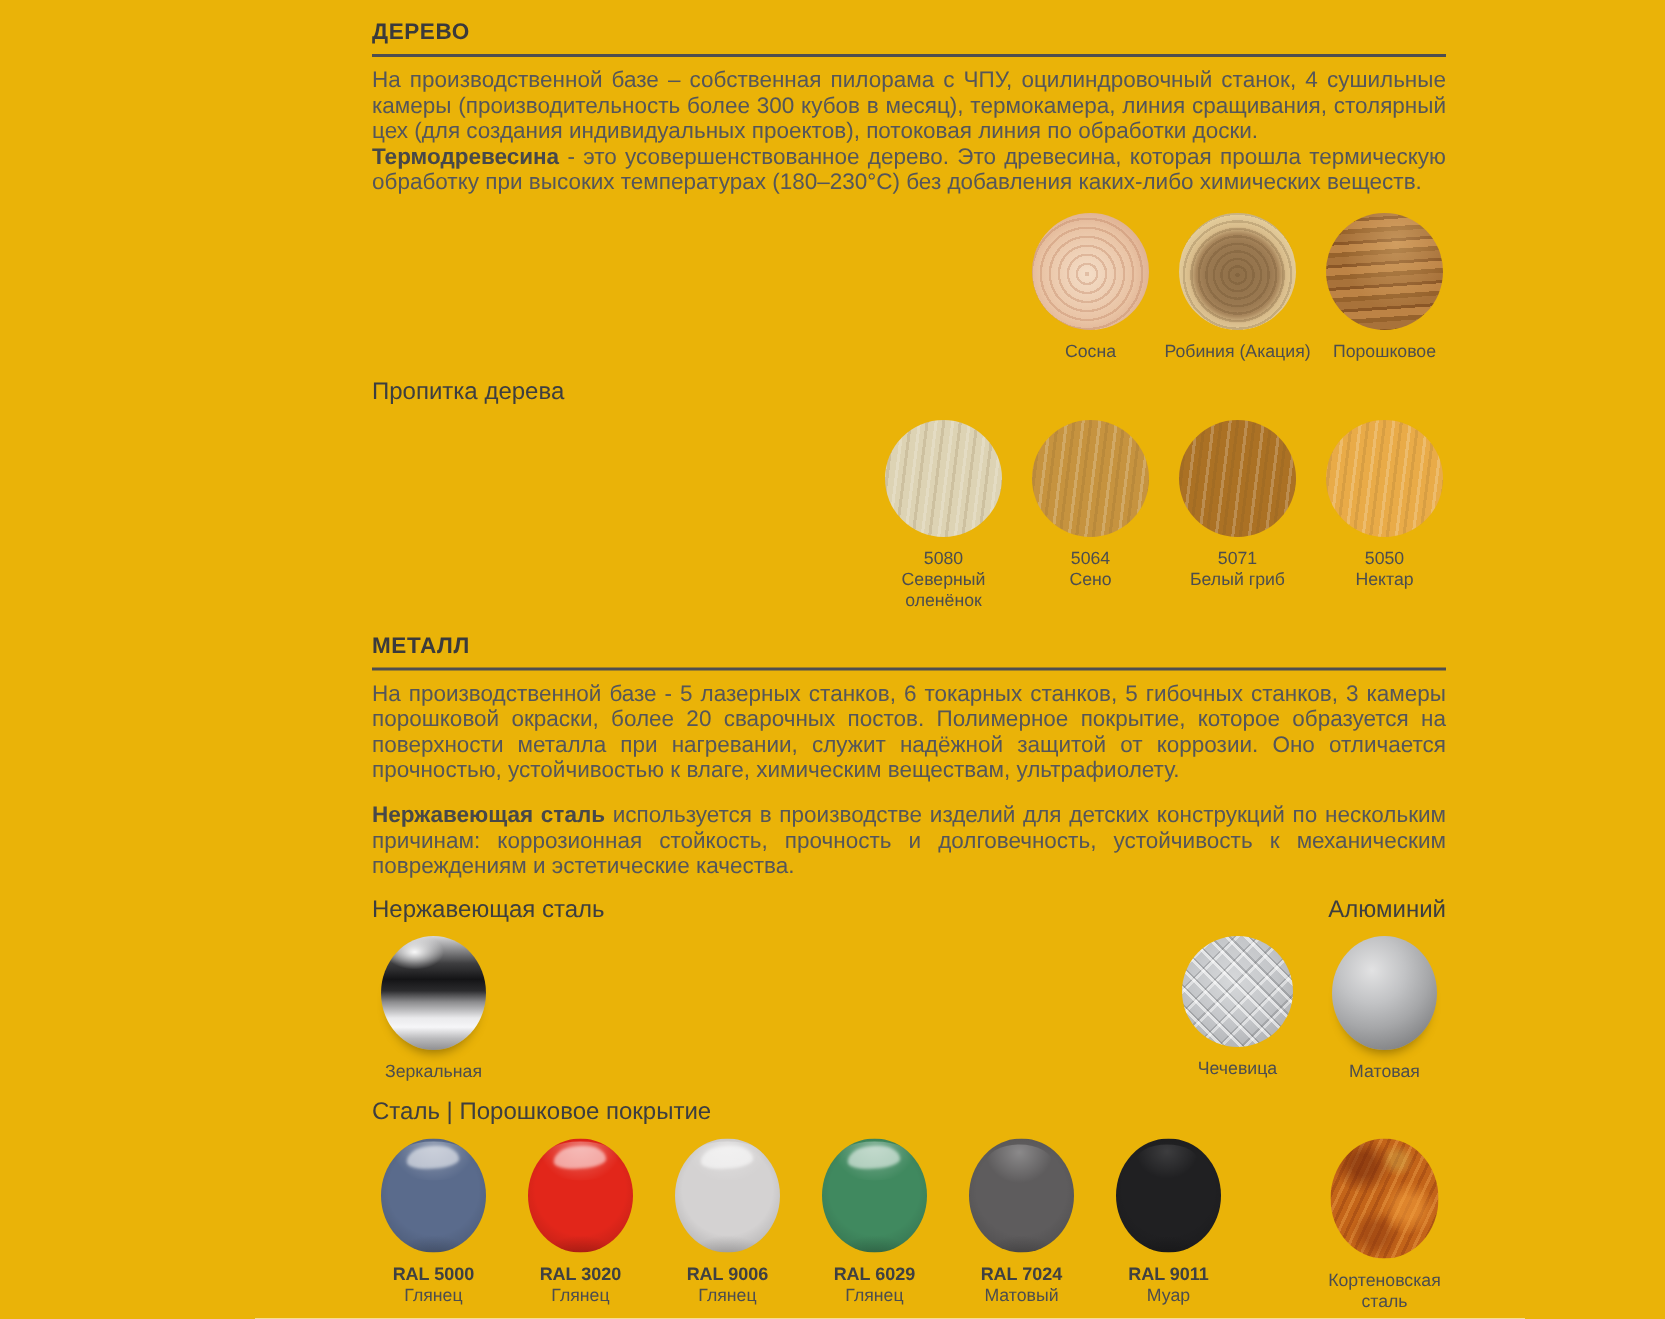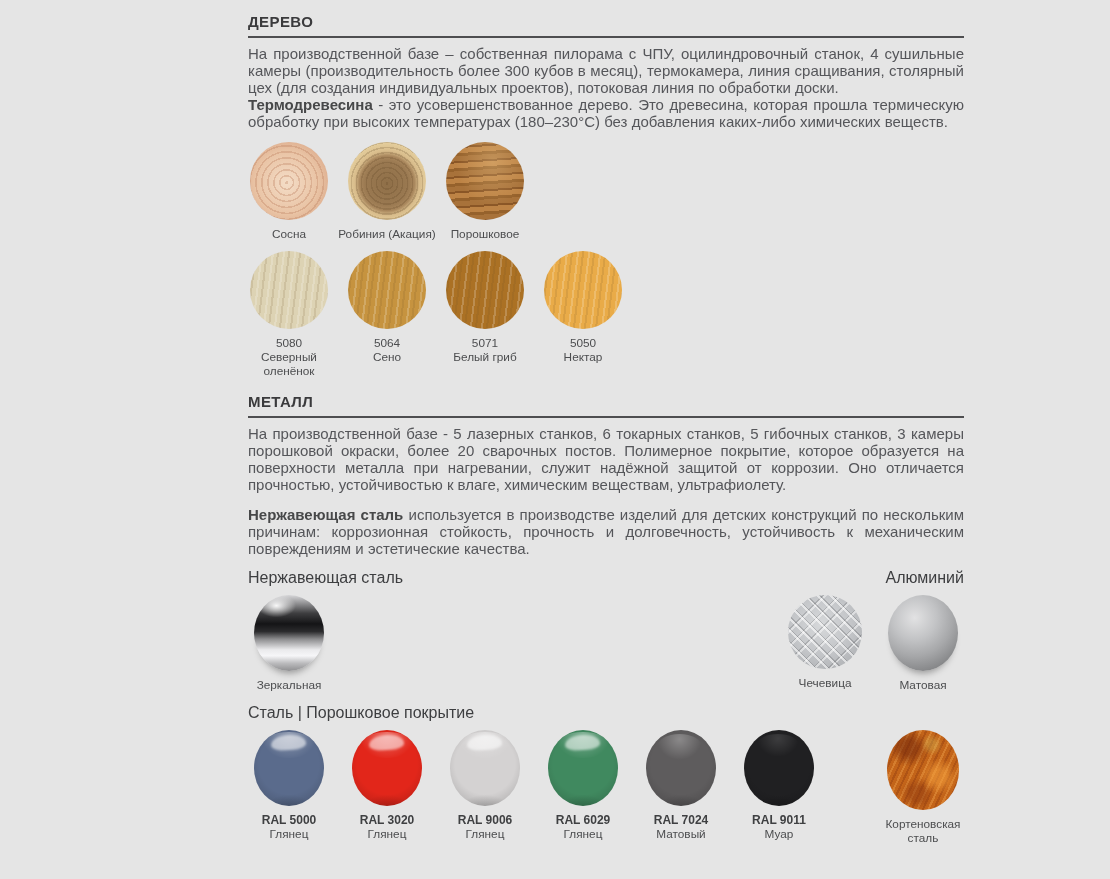--- a/index.html
+++ b/index.html
@@ -1,31 +1,31 @@
 <!DOCTYPE html>
 <html><head>
 <meta charset="utf-8">
 <style>
   html,body{margin:0;padding:0;background:#fff;}
-  .page{position:relative;width:1110px;height:879px;background:#e5e5e5;
+  .page{position:relative;width:1110px;height:879px;background:#eab308;
         font-family:"Liberation Sans",sans-serif;overflow:hidden;}
   .content{position:absolute;left:248px;top:0;width:716px;color:#55565a;}
 
   
   .rule-title{margin:14px 0 0;font-size:15px;line-height:16px;font-weight:700;
               color:#3a3a3c;letter-spacing:.4px;padding-bottom:6px;
               border-bottom:2px solid #4e4e50;}
   .para{margin:7px 0 0;font-size:15px;line-height:17px;text-align:justify;color:#55565a;}
   .para b{color:#474849;}
 
   .sub-title{margin:12px 0 0;font-size:16px;line-height:17px;font-weight:400;color:#3d3e40;}
   .sub-row{display:flex;justify-content:space-between;align-items:baseline;}
 
   
-  .swatch-row{display:flex;gap:16px;align-items:flex-start;margin-top:10px;}
+  .swatch-row{display:flex;gap:16px;align-items:flex-start;margin-top:10px;justify-content:flex-end;}
   .swatch{width:82px;flex:0 0 auto;display:flex;flex-direction:column;align-items:center;}
   .push-right{margin-left:auto;}
   .label{margin-top:7px;font-size:11.8px;line-height:14px;text-align:center;color:#4c4d4f;}
   .label .code{display:block;}
   .label .code-bold{display:block;font-weight:700;color:#3f4042;font-size:12px;}
   .nowrap{white-space:nowrap;}
 
   .circ{border-radius:50%;position:relative;}
 
   
@@ -112,20 +112,21 @@
       <div class="swatch">
         <div class="circ wood-c c-robinia" style="--c: #9a7951;"></div>
         <div class="label nowrap">Робиния (Акация)</div>
       </div>
       <div class="swatch">
         <div class="circ wood-c c-thermo" style="--c: #a8723a;"></div>
         <div class="label nowrap">Порошковое</div>
       </div>
     </div>
 
+    <h3 class="sub-title">Пропитка дерева</h3>
 
     <div class="swatch-row">
       <div class="swatch">
         <div class="circ imp-c" style="--c: #ddd3b4;"></div>
         <div class="label"><span class="code">5080</span><span>Северный оленёнок</span></div>
       </div>
       <div class="swatch">
         <div class="circ imp-c" style="--c: #c6933f;"></div>
         <div class="label"><span class="code">5064</span><span>Сено</span></div>
       </div>

